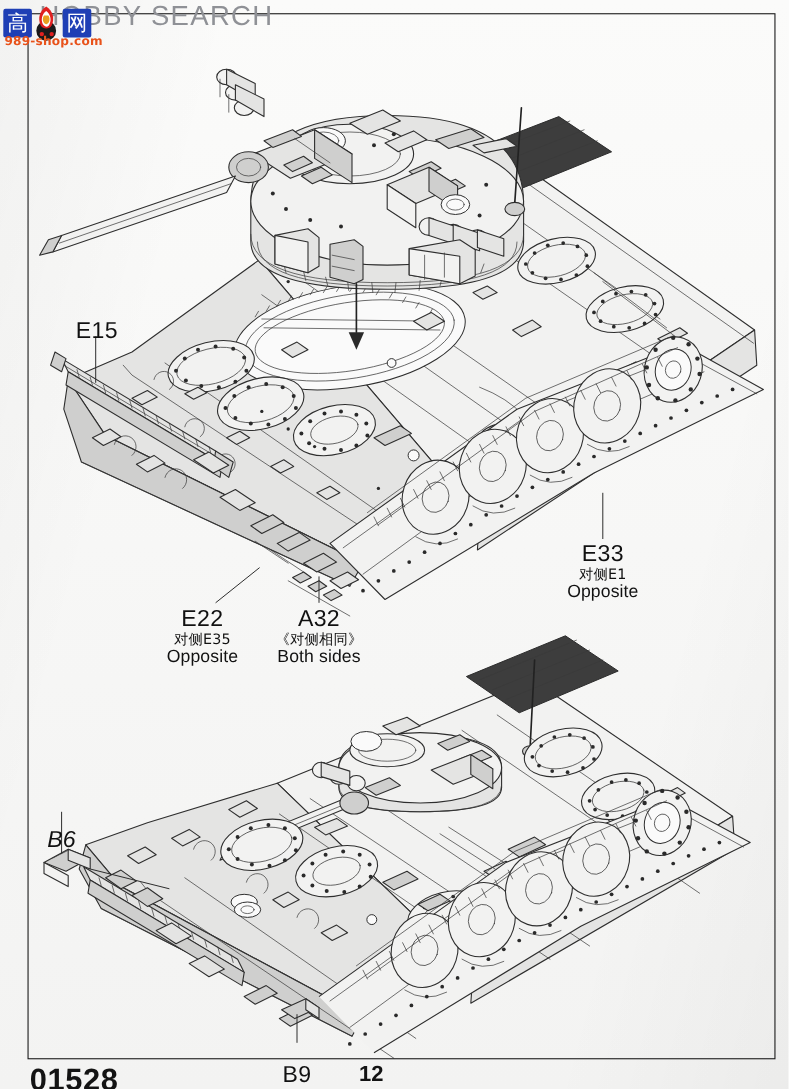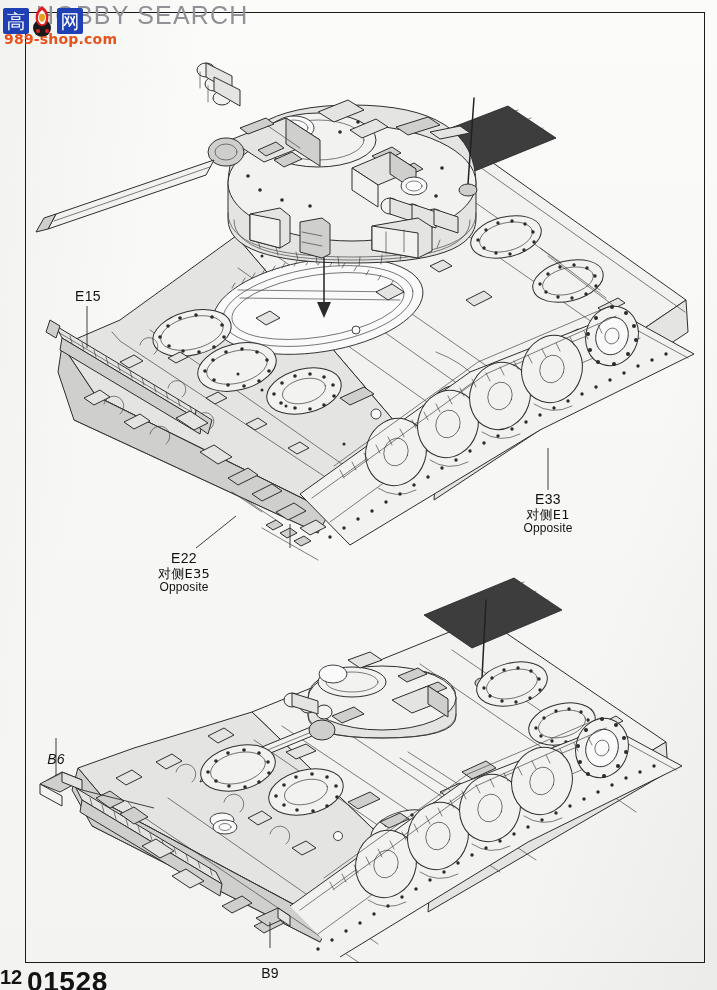--- a/index.html
+++ b/index.html
@@ -75,66 +75,66 @@
     position: absolute;
     left: 27px;
     top: 4px;
     width: 30px;
     height: 34px;
   }
   #wm-url {
     position: absolute;
     left: 4px;
     top: 31px;
-    font-size: 14px;
+    font-size: 11px;
     font-weight: bold;
     color: #e8521a;
     letter-spacing: 0.2px;
     font-family: "DejaVu Sans", sans-serif;
     white-space: nowrap;
   }
 
   
   .callout {
     position: absolute;
     text-align: center;
     color: #111111;
     white-space: nowrap;
     line-height: 1.12;
   }
   .callout .code {
-    font-size: 14px;
+    font-size: 21px;
     letter-spacing: 0.3px;
   }
   .callout .cn {
     font-size: 13px;
     font-family: "DejaVu Sans", sans-serif;
     letter-spacing: 0.2px;
   }
   .callout .en {
-    font-size: 12px;
+    font-size: 16px;
     letter-spacing: 0.1px;
   }
 
   
   #kit-code {
     position: absolute;
     left: 27px;
     top: 966px;
     font-size: 28px;
     font-weight: bold;
     color: #131313;
     letter-spacing: 0.6px;
   }
   #page-number {
     position: absolute;
     left: 0;
     top: 966px;
     width: 675px;
-    text-align: left;
+    text-align: center;
     font-size: 20px;
     font-weight: bold;
     color: #131313;
   }
 
   svg { display: block; }
   #art {
     position: absolute;
     left: 0;
     top: 0;
@@ -838,20 +838,25 @@
   <div class="callout" style="left:58px; top:289px; width:60px;">
     <div class="code">E15</div>
   </div>
 
   <div class="callout" style="left:136px; top:551px; width:96px;text-align:center;">
     <div class="code">E22</div>
     <div class="cn">对侧E35</div>
     <div class="en">Opposite</div>
   </div>
 
+  <div class="callout" style="left:237px; top:551px; width:106px;">
+    <div class="code">A32</div>
+    <div class="cn">《对侧相同》</div>
+    <div class="en">Both sides</div>
+  </div>
 
   <div class="callout" style="left:498px; top:492px; width:100px;">
     <div class="code">E33</div>
     <div class="cn">对侧E1</div>
     <div class="en">Opposite</div>
   </div>
 
   <div class="callout" style="left:32px; top:752px; width:48px;font-style:italic;">
     <div class="code">B6</div>
   </div>

